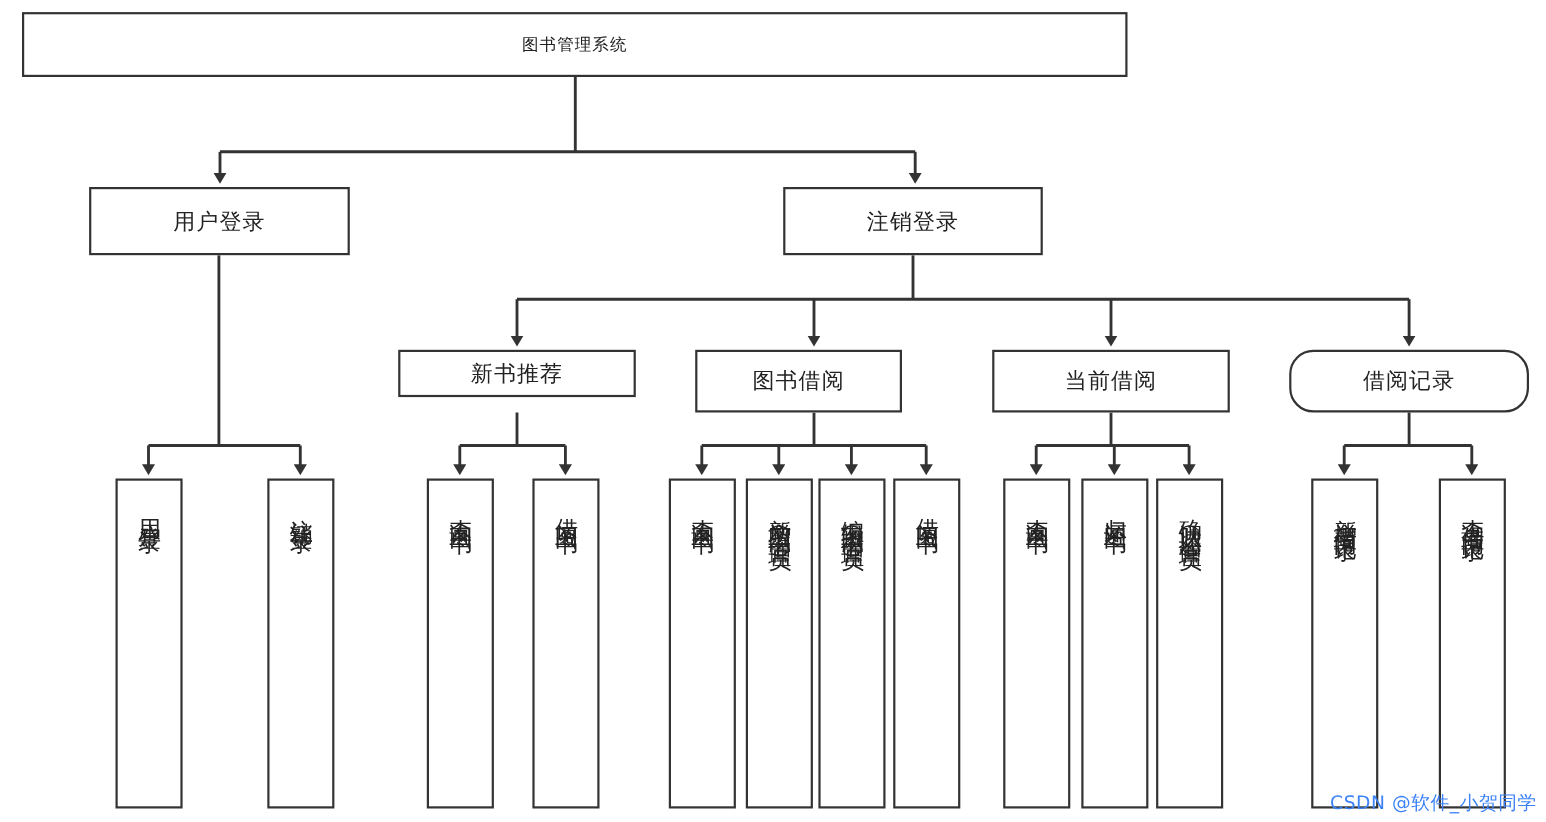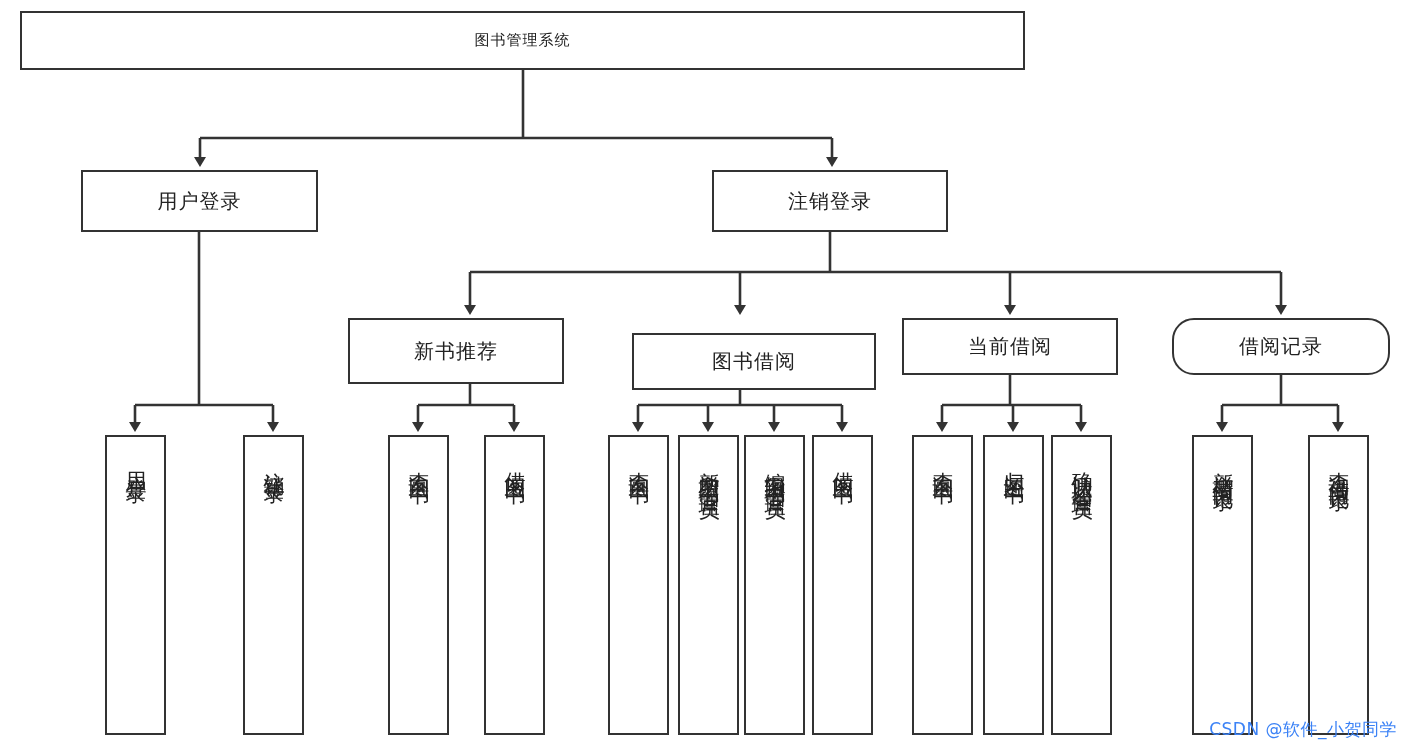--- a/index.html
+++ b/index.html
@@ -132,24 +132,24 @@
     <span class="htext">图书管理系统</span>
   </div>
 
   <div class="node lvl2" style="left:81px; top:170px; width:237px; height:62px;">
     <span class="htext">用户登录</span>
   </div>
   <div class="node lvl2" style="left:712px; top:170px; width:236px; height:62px;">
     <span class="htext">注销登录</span>
   </div>
 
-  <div class="node lvl3" style="left:348px; top:318px; width:216px; height:66px;text-align:right;">
+  <div class="node lvl3" style="left:362px; top:318px; width:216px; height:43px;text-align:right;">
     <span class="htext">新书推荐</span>
   </div>
-  <div class="node lvl3" style="left:632px; top:318px; width:244px; height:57px;margin-top:15px;">
+  <div class="node lvl3" style="left:632px; top:318px; width:188px; height:57px;">
     <span class="htext">图书借阅</span>
   </div>
   <div class="node lvl3" style="left:902px; top:318px; width:216px; height:57px;">
     <span class="htext">当前借阅</span>
   </div>
   <div class="node lvl3" style="left:1172px; top:318px; width:218px; height:57px;border-radius:22px;">
     <span class="htext">借阅记录</span>
   </div>
 
   <div class="node leaf" style="left:105px; top:435px; width:61px; height:300px;">

